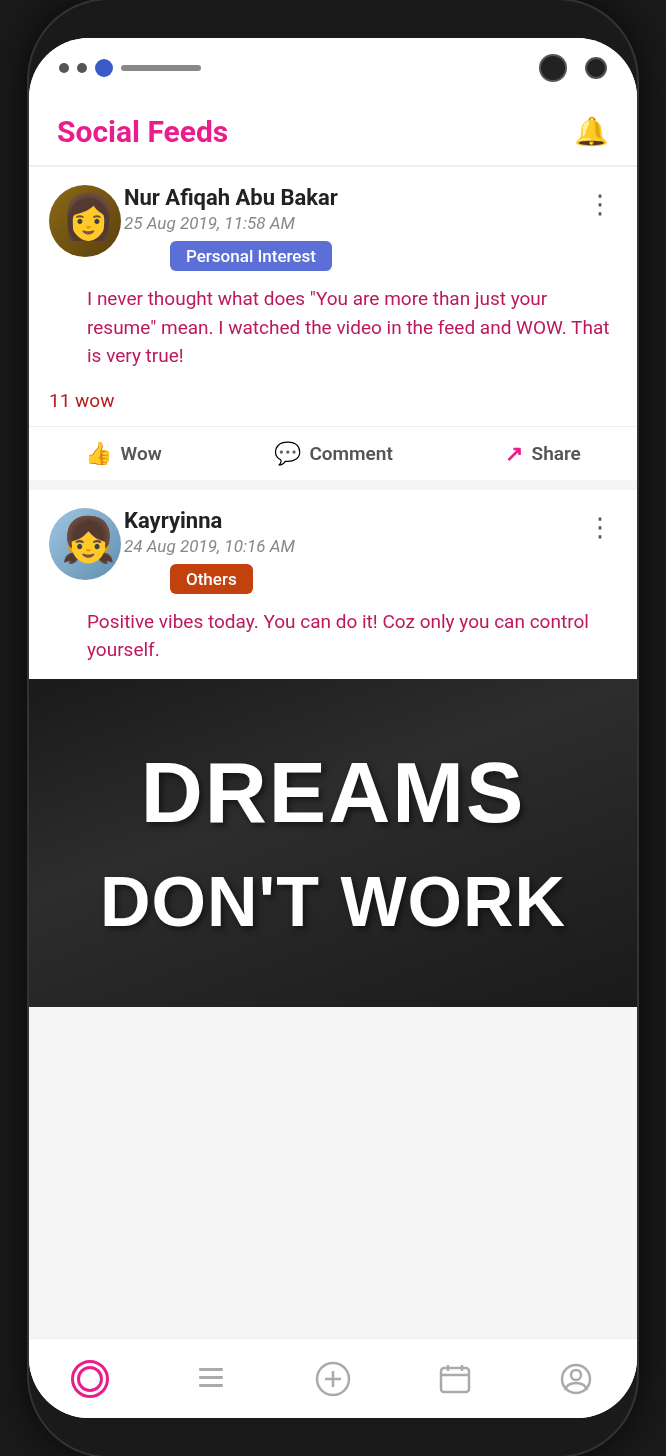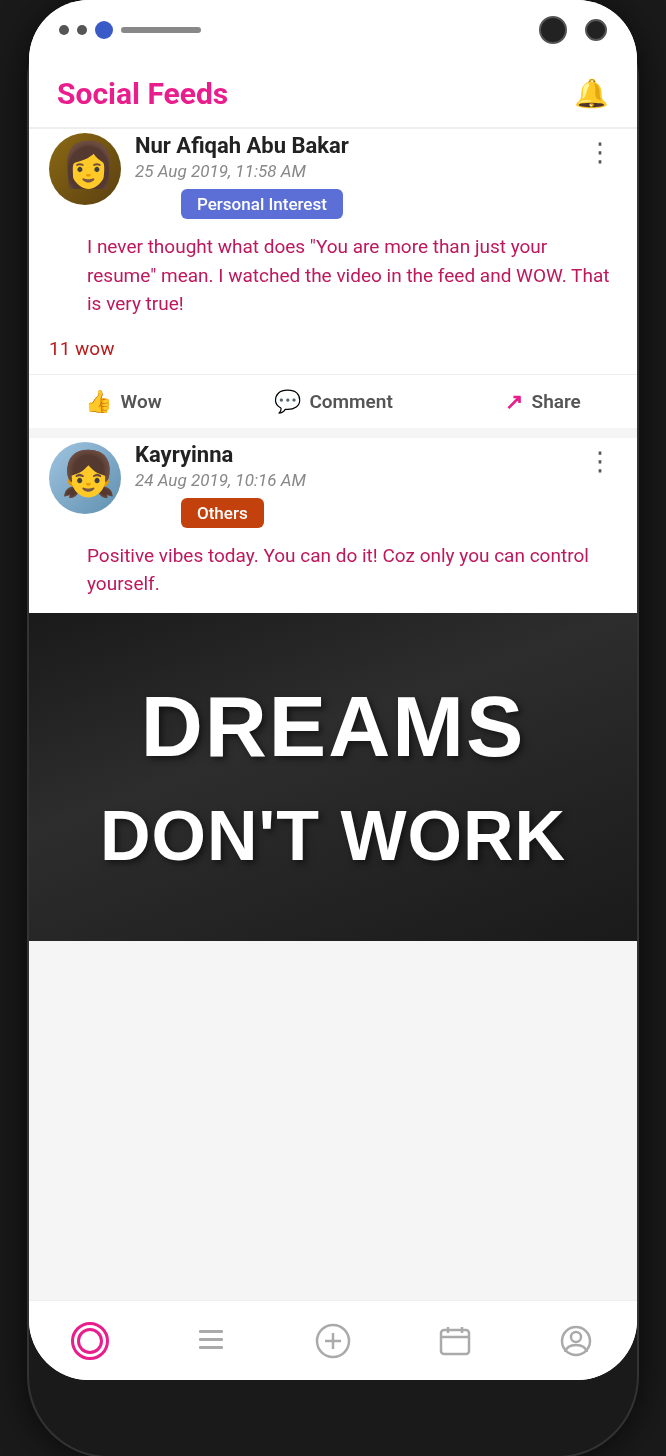--- a/index.html
+++ b/index.html
@@ -12,20 +12,21 @@
       font-family: -apple-system, BlinkMacSystemFont, 'Segoe UI', Roboto, sans-serif;
     }
     .phone-outer {
       width: 608px;
       height: 1456px;
       background: #1a1a1a;
       border-radius: 80px;
       position: relative;
       display: flex;
       justify-content: center;
+      align-items: center;
       box-shadow: 0 0 0 2px #333, 0 0 40px rgba(0,0,0,0.8);
     }
     .phone-inner {
       width: 610px;
       height: 1380px;
       background: #fff;
       border-radius: 60px;
       overflow: hidden;
       position: relative;
       display: flex;
@@ -101,22 +102,22 @@
       background: #f5f5f5;
     }
     
     .post-card {
       background: #fff;
       margin-bottom: 10px;
     }
     .post-header {
       display: flex;
       align-items: flex-start;
-      padding: 4px 20px 10px;
-      gap: 14px;
+      padding: 18px 20px 10px;
+      gap: 3px;
     }
     .avatar {
       width: 72px;
       height: 72px;
       border-radius: 50%;
       overflow: hidden;
       flex-shrink: 0;
       background: #8B6914;
       display: flex;
       align-items: center;

